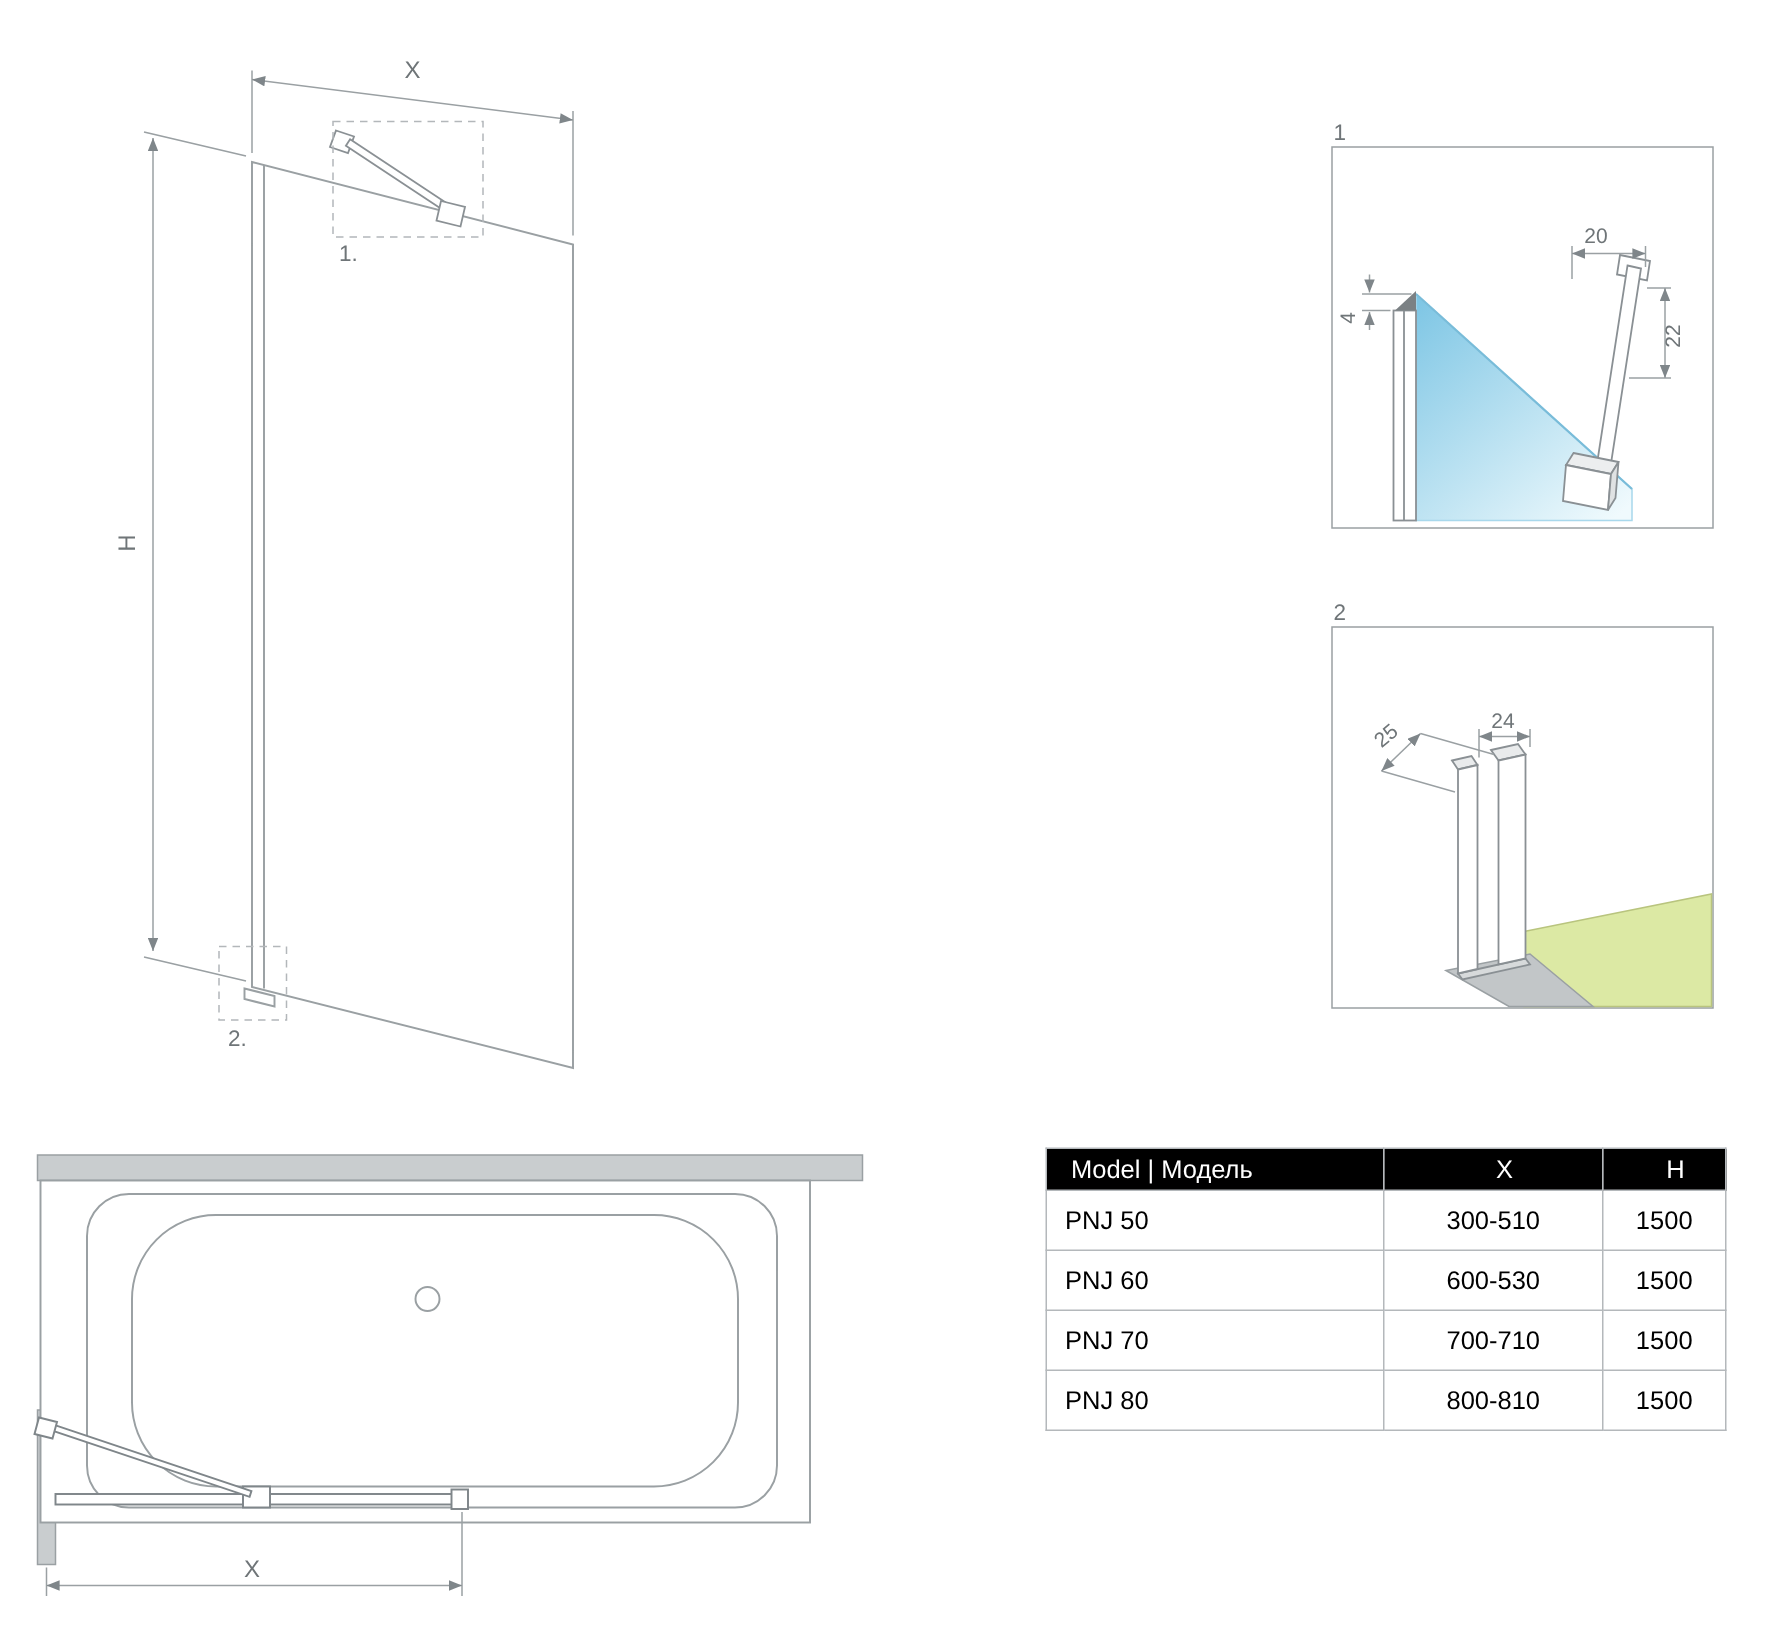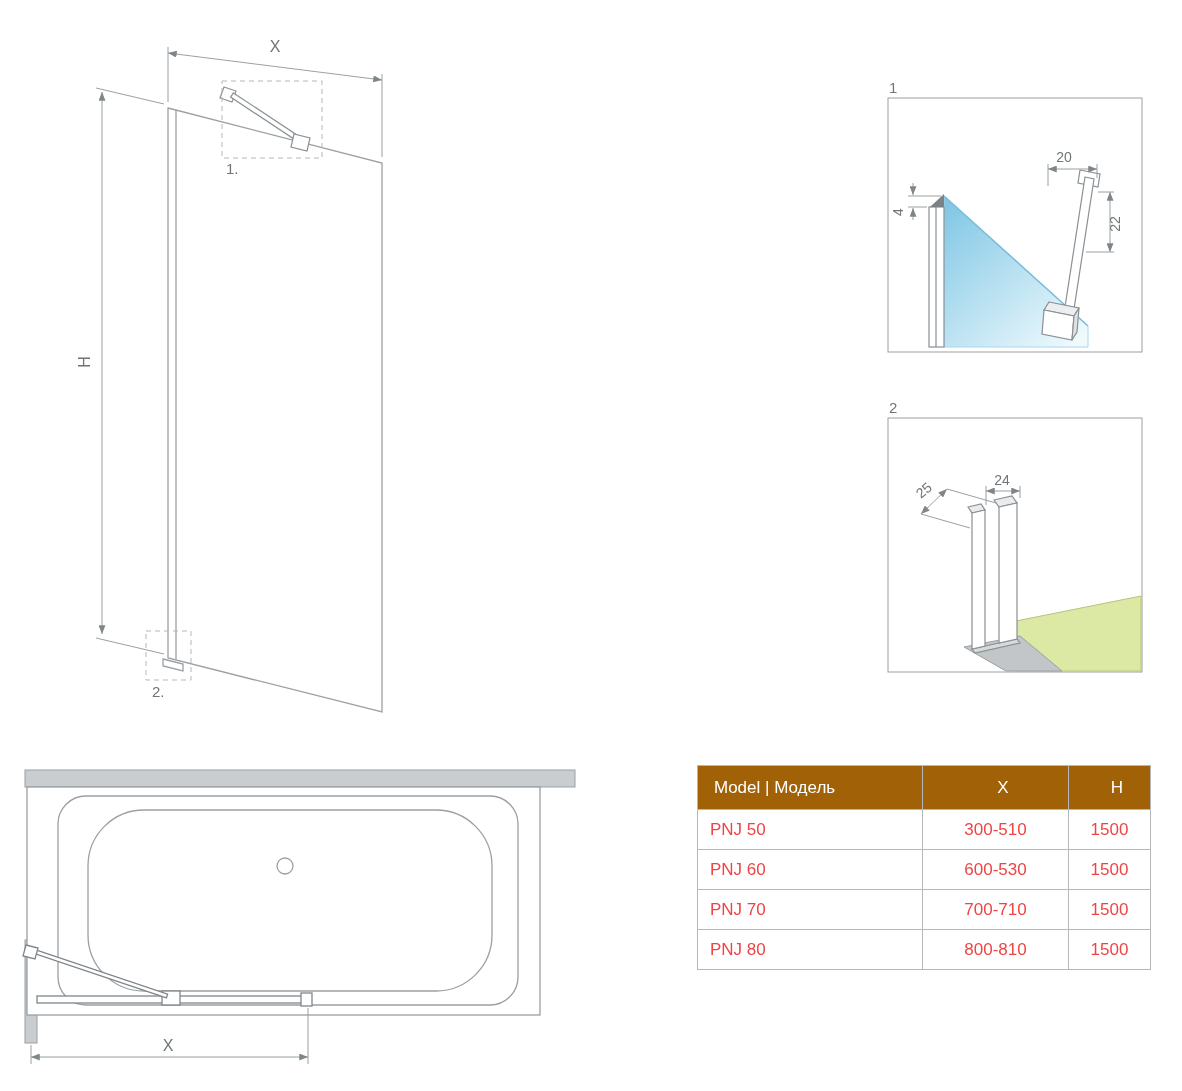--- a/index.html
+++ b/index.html
@@ -7,22 +7,22 @@
           font-family:"Liberation Sans",sans-serif;}
   .canvas svg{position:absolute;}
   svg text{font-family:"Liberation Sans",sans-serif;fill:#6f7578;}
   .dim-lg{font-size:16px;}
   .dim-sm{font-size:14px;}
   .marker{font-size:15px;}
 
   .size-table{position:absolute;left:697px;top:765px;border-collapse:collapse;
               table-layout:fixed;background:#ffffff;}
   .size-table th,.size-table td{border:1px solid #b4b8bb;box-sizing:border-box;}
-  .size-table th{background:#a16207;color:#ffffff;font-weight:400;font-size:17px;height:44px;padding-left:16px;}
-  .size-table td{height:40px;font-size:17px;color:#ef4444;text-align:center;background:#ffffff;}
+  .size-table th{background:#000000;color:#ffffff;font-weight:400;font-size:17px;height:28px;padding-left:16px;}
+  .size-table td{height:40px;font-size:17px;color:#000000;text-align:center;background:#ffffff;}
   .col-model{width:225px;}
   .col-x{width:146px;}
   .col-h{width:82px;}
   .left-cell{text-align:left !important;padding-left:12px;}
 </style>
 </head>
 <body>
 
 <div class="canvas">
 

